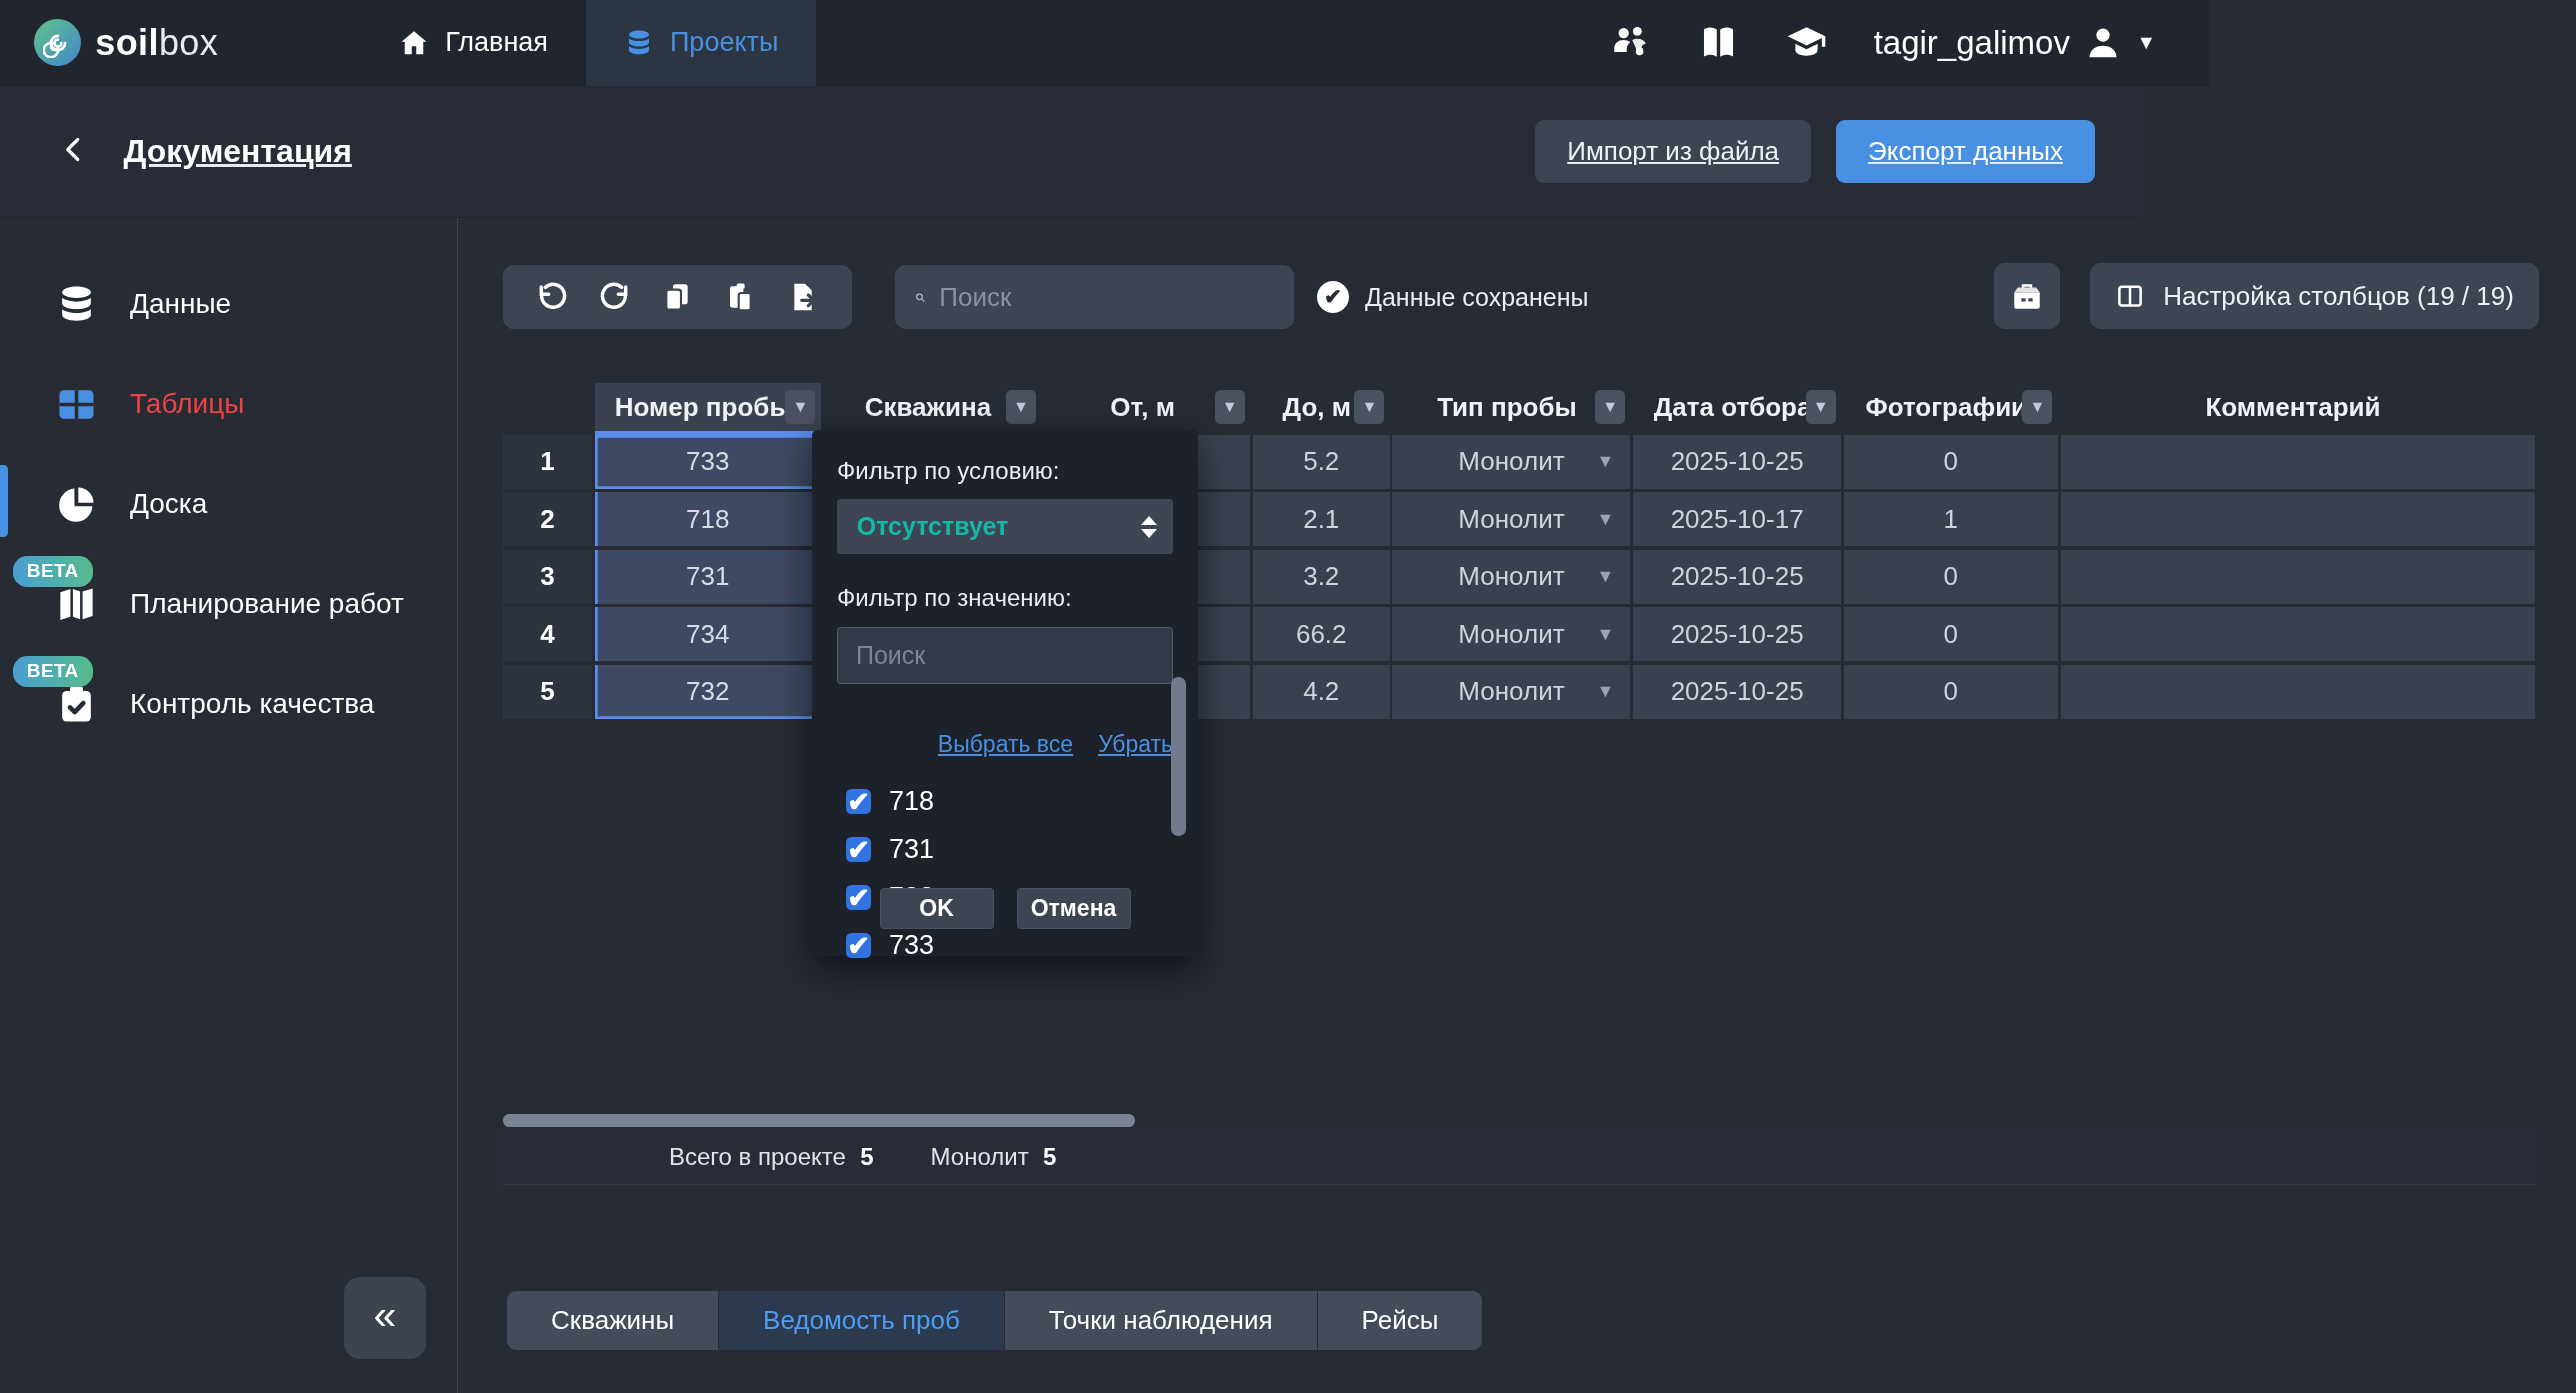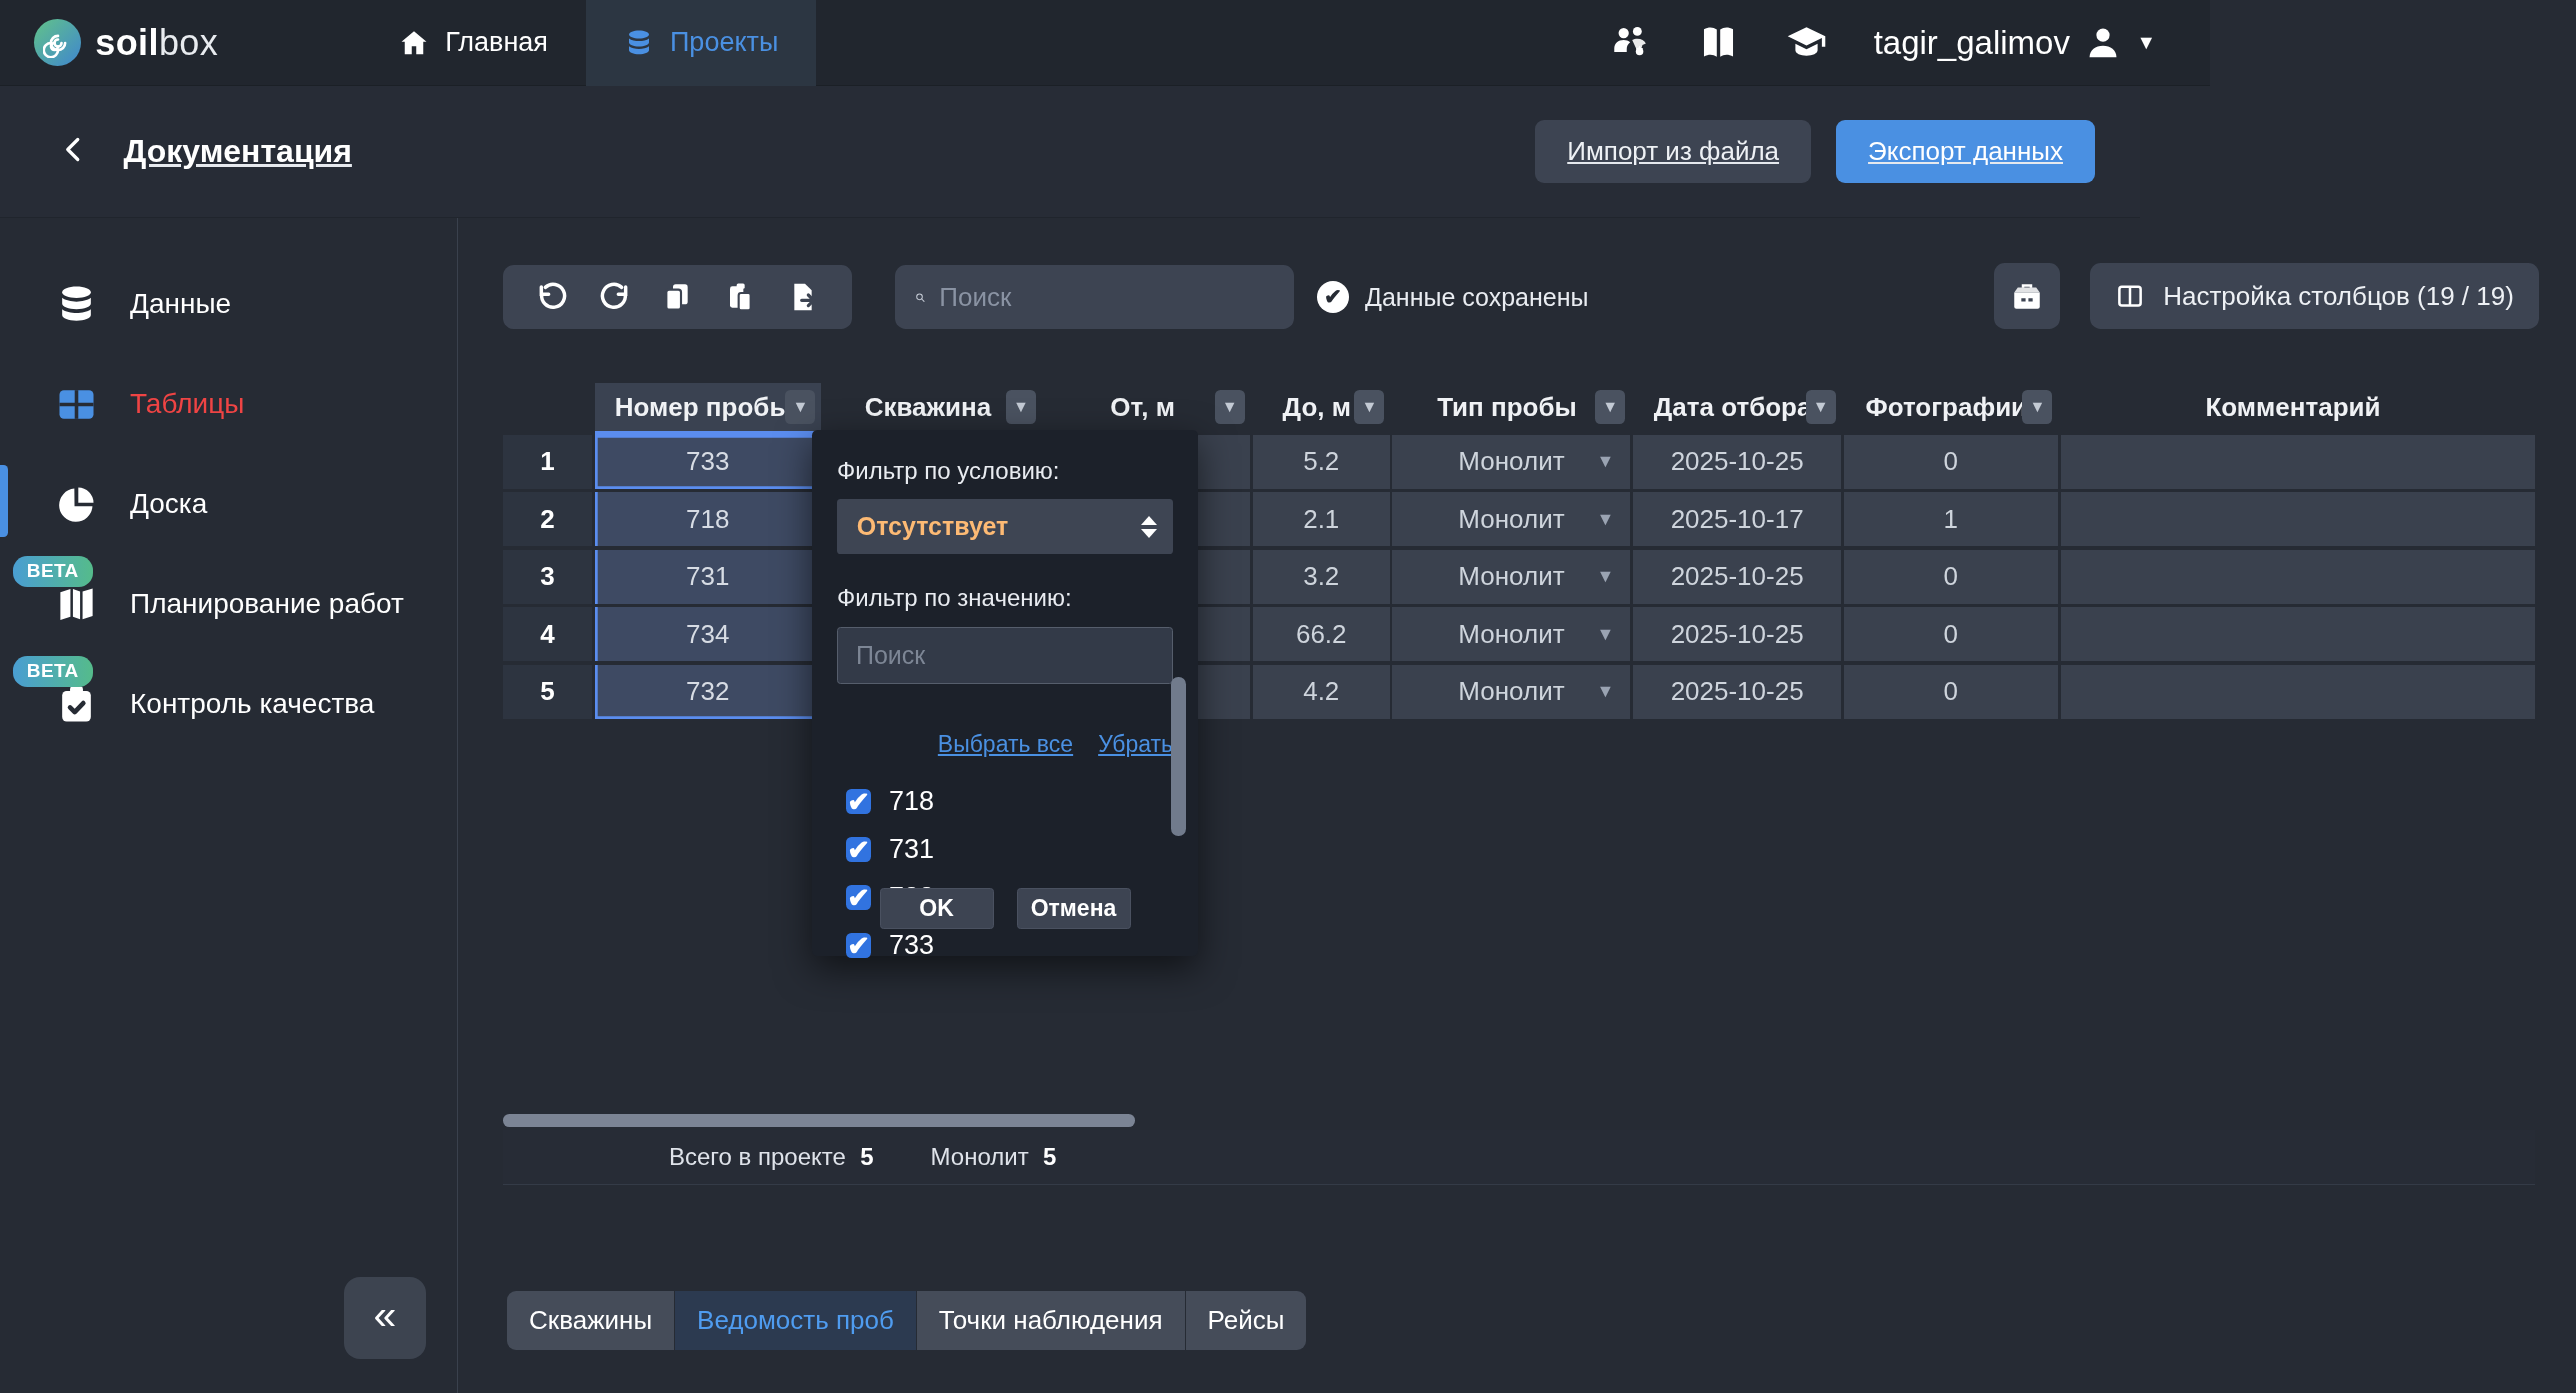--- a/index.html
+++ b/index.html
@@ -105,21 +105,21 @@
   .td.c-sel { background:#3e4a63; box-shadow:inset 2.7px 0 0 #5b8def, inset -2.7px 0 0 #5b8def; color:#d7dce4; }
   .td.c-sel.first { box-shadow:inset 0 0 0 2.7px #5b8def; }
   .td.c-sel.last { box-shadow:inset 2.7px 0 0 #5b8def, inset -2.7px 0 0 #5b8def, inset 0 -2.7px 0 #5b8def; }
   .td .dd { position:absolute; right:16px; font-size:18px; color:#9aa3b2; }
 
   
   .popup { position:absolute; left:352px; top:212px; width:386px; height:526px; background:#1c212a;
            border-radius:5.4px; box-shadow:0 12.5px 36px rgba(0,0,0,.55); z-index:15; padding:27px 25px; }
   .pp-label { font-size:24px; color:#e9ecf1; margin-bottom:14.3px; }
   .pp-select { height:55px; background:#3e4553; border-radius:3.6px; display:flex; align-items:center;
-               padding:0 19.7px; font-size:25px; font-weight:bold; color:#fdba74; position:relative; cursor:pointer; margin-bottom:30px; }
+               padding:0 19.7px; font-size:25px; font-weight:bold; color:#14b8a6; position:relative; cursor:pointer; margin-bottom:30px; }
   .pp-select .updown { position:absolute; right:16px; display:flex; flex-direction:column; gap:3.6px; }
   .pp-select .updown i { width:0; height:0; border-left:8px solid transparent; border-right:8px solid transparent; }
   .pp-select .updown i.up { border-bottom:9.8px solid #fff; }
   .pp-select .updown i.down { border-top:9.8px solid #fff; }
   .pp-input { width:100%; height:57px; background:#333a48; border:1.8px solid #565e6c; border-radius:3.6px;
               color:#e6e9ee; font-size:25px; padding:0 18px; outline:none; font-family:"Liberation Sans",sans-serif; }
   .pp-input::placeholder { color:#7d8695; }
   .pp-links { display:flex; justify-content:flex-end; gap:25px; margin-top:19.7px; font-size:23px; }
   .pp-links a { color:#4a90e2; text-decoration:underline; cursor:pointer;margin-top:28px; }
   .pp-options { margin-top:19.7px; }
@@ -134,21 +134,21 @@
 
   
   .hscroll { position:absolute; left:43px; top:896px; width:632px; height:12.5px; background:#7b8494; border-radius:6.3px; cursor:pointer; }
   .summary { position:absolute; left:43px; top:912px; width:2032px; height:55px; background:#272c36;
              border-bottom:1.8px solid #343b47; display:flex; align-items:center; gap:57px; padding-left:166px; }
   .sum-pair { display:flex; gap:14.3px; font-size:24px; color:#dfe3ea; }
   .sum-pair b { color:#fff; }
 
   .tabs { position:absolute; left:47px; top:1073px; height:59px; display:flex; border-radius:9px; overflow:hidden; }
   .tab { display:flex; align-items:center; justify-content:center; font-size:26px; color:#fff;
-         background:#454c59; cursor:pointer; border-right:1.8px solid #262b34; padding:0 22px; }
+         background:#454c59; cursor:pointer; border-right:1.8px solid #262b34; padding:0 44px; }
   .tab:last-child { border-right:none; }
   .tab.active { background:#2c3a50; color:#4f9cf0; }
 </style>
 </head>
 <body>
 
 <header class="topbar">
   <div class="logo">
     <div class="logo-circle">
       <svg viewBox="0 0 24 24" fill="none" stroke="#fff" stroke-width="2.1" stroke-linecap="round">

